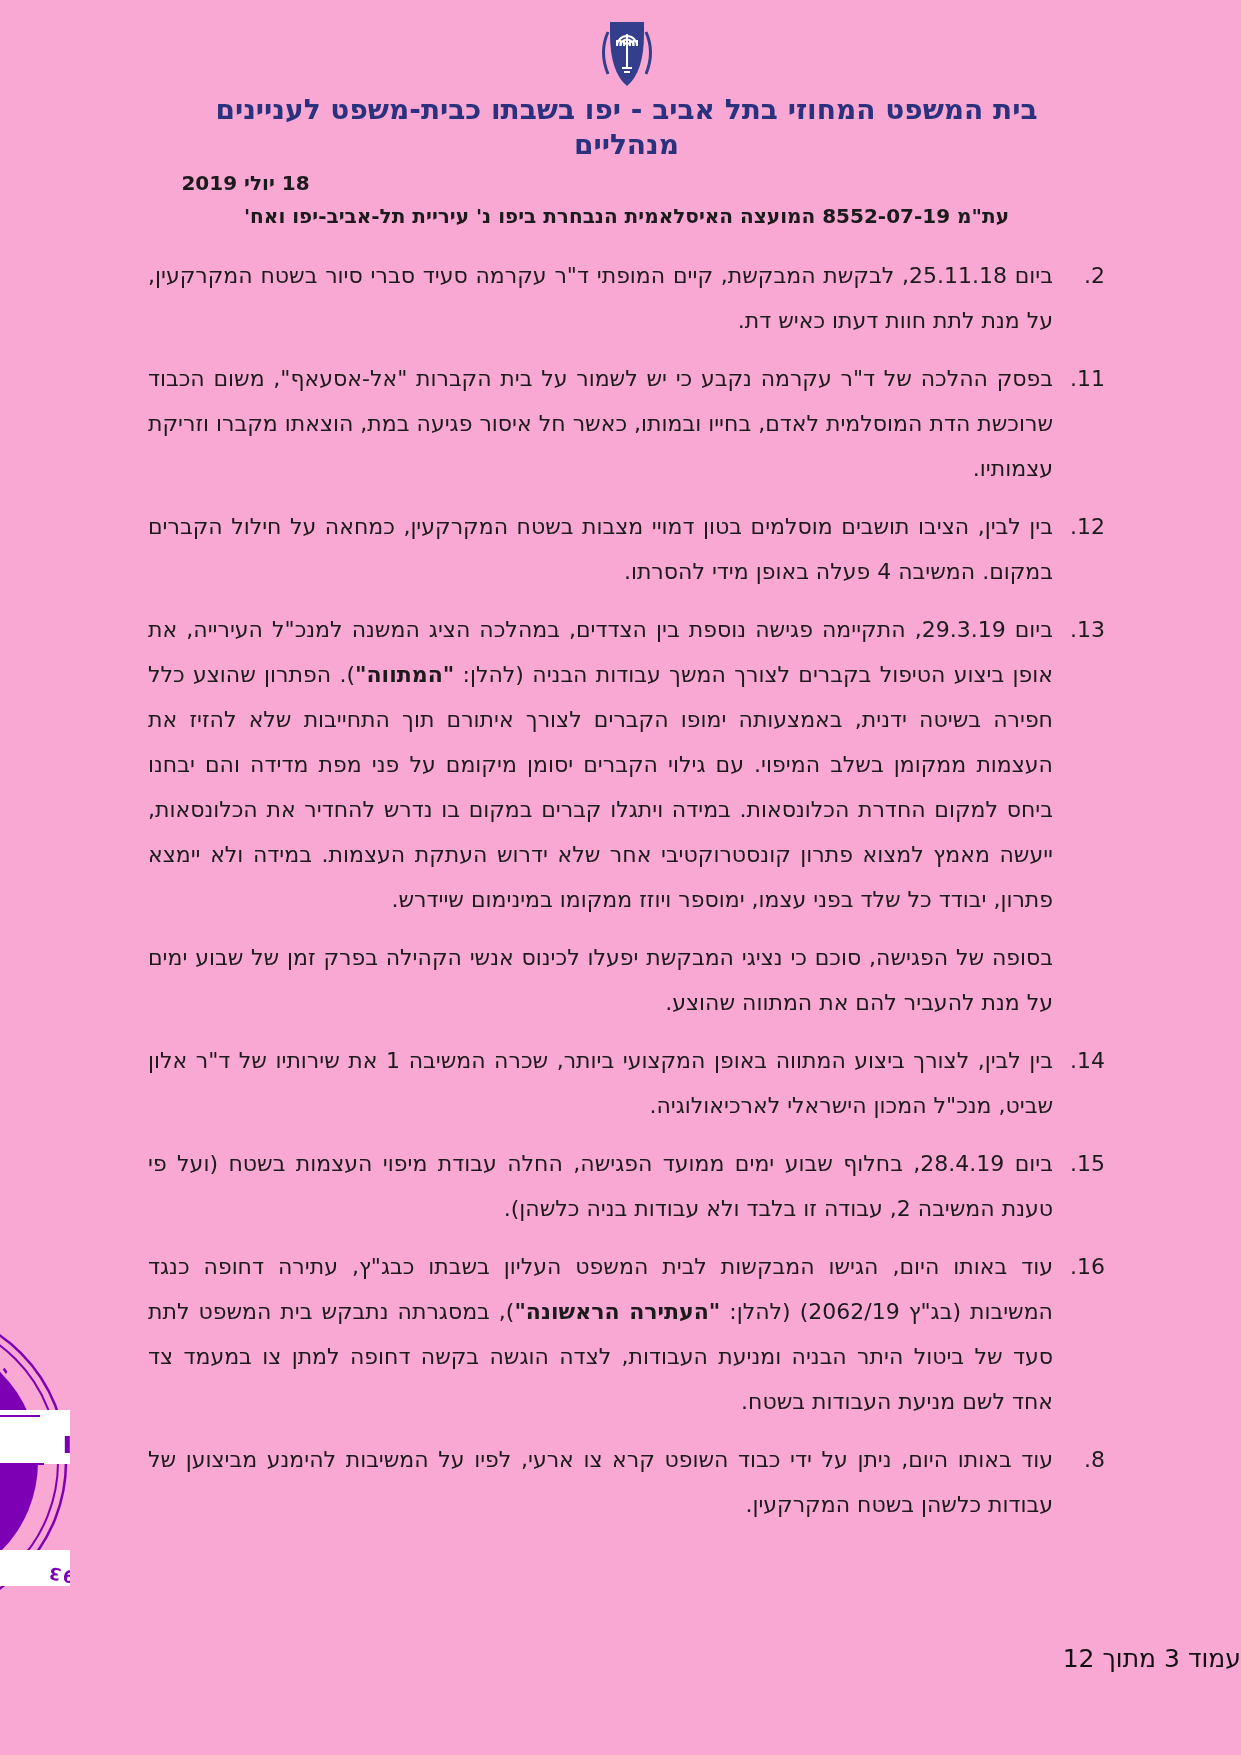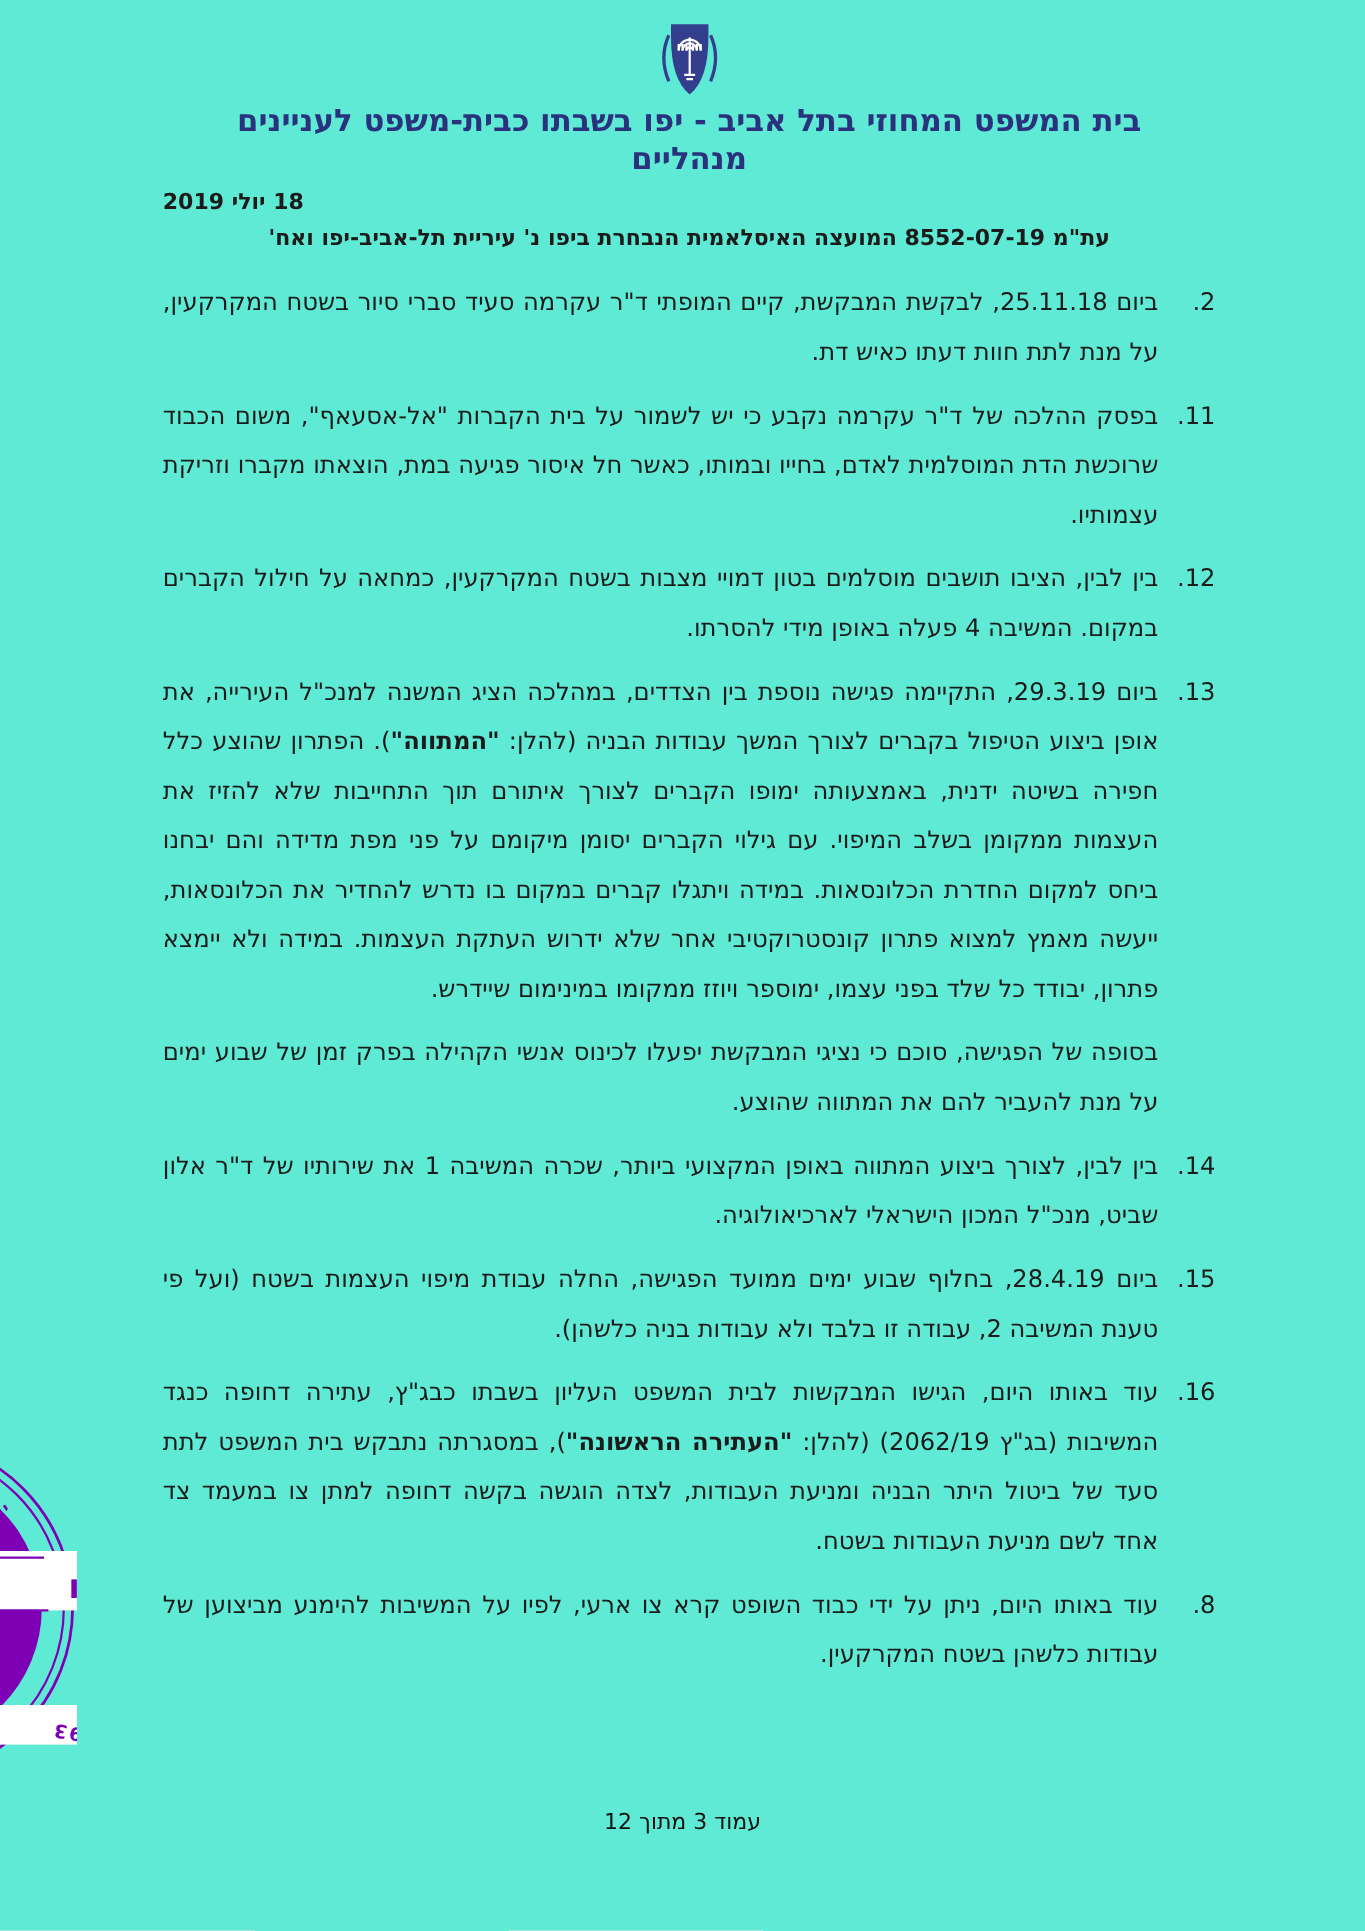--- a/index.html
+++ b/index.html
@@ -1,40 +1,40 @@
 <!DOCTYPE html>
 <html lang="he" style="--title-color: #2a327e; --emblem-color: #333f8c; --stamp-color: #7e00b4;"><head>
 <meta charset="utf-8">
 <style>
   html,body{margin:0;padding:0;background:#e8e8e8;}
   .page{
     position:relative;
     width:1241px;height:1755px;
     margin:0 auto;
-    background:#5eead4;
+    background:#f9a8d4;
     direction:rtl;
     font-family:"DejaVu Sans",sans-serif;
     color:#1b1b1b;
     overflow:hidden;
   }
   .content{padding:0 136px 0 148px;}
   header{text-align:center;}
   .emblem{margin:16px auto 2px;width:58px;height:74px;}
   .title{
     color:var(--title-color,#2a327e);
     font-weight:bold;
     font-size:28px;
     line-height:35px;
     margin-top:2px;
   }
   .date-line{
     font-weight:bold;
     font-size:20px;
     margin-top:9px;
-    text-align:left;
+    text-align:center;
     padding-right:762px;
     white-space:nowrap;
   }
   .case-line{
     font-weight:bold;
     font-size:20px;
     margin-top:9px;
     text-align:center;
   }
   .body{margin-top:25px;font-size:22px;}
@@ -47,22 +47,21 @@
   }
   .ptext{
     flex:1;
     line-height:45px;
     text-align:justify;
   }
   .b{font-weight:bold;}
   footer{
     position:absolute;
     top:1644px;left:0;width:100%;
-    text-align:center;
-    font-size:20px;
+    font-size:25px;
     color:#111;
   }
   .stamp{position:absolute;left:0;top:1322px;pointer-events:none;}
 </style>
 </head>
 <body>
 
 <div class="page">
 
   <div class="content">

